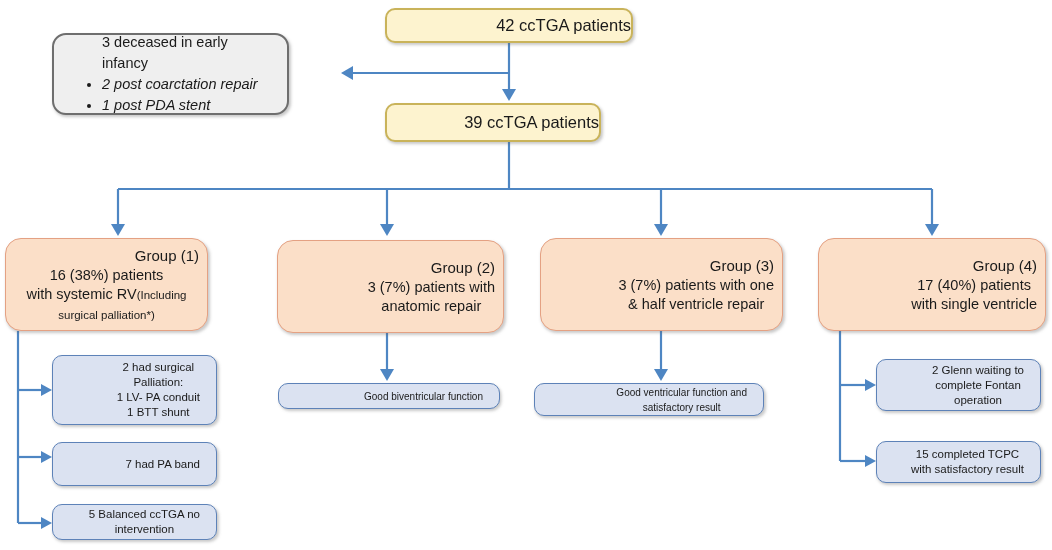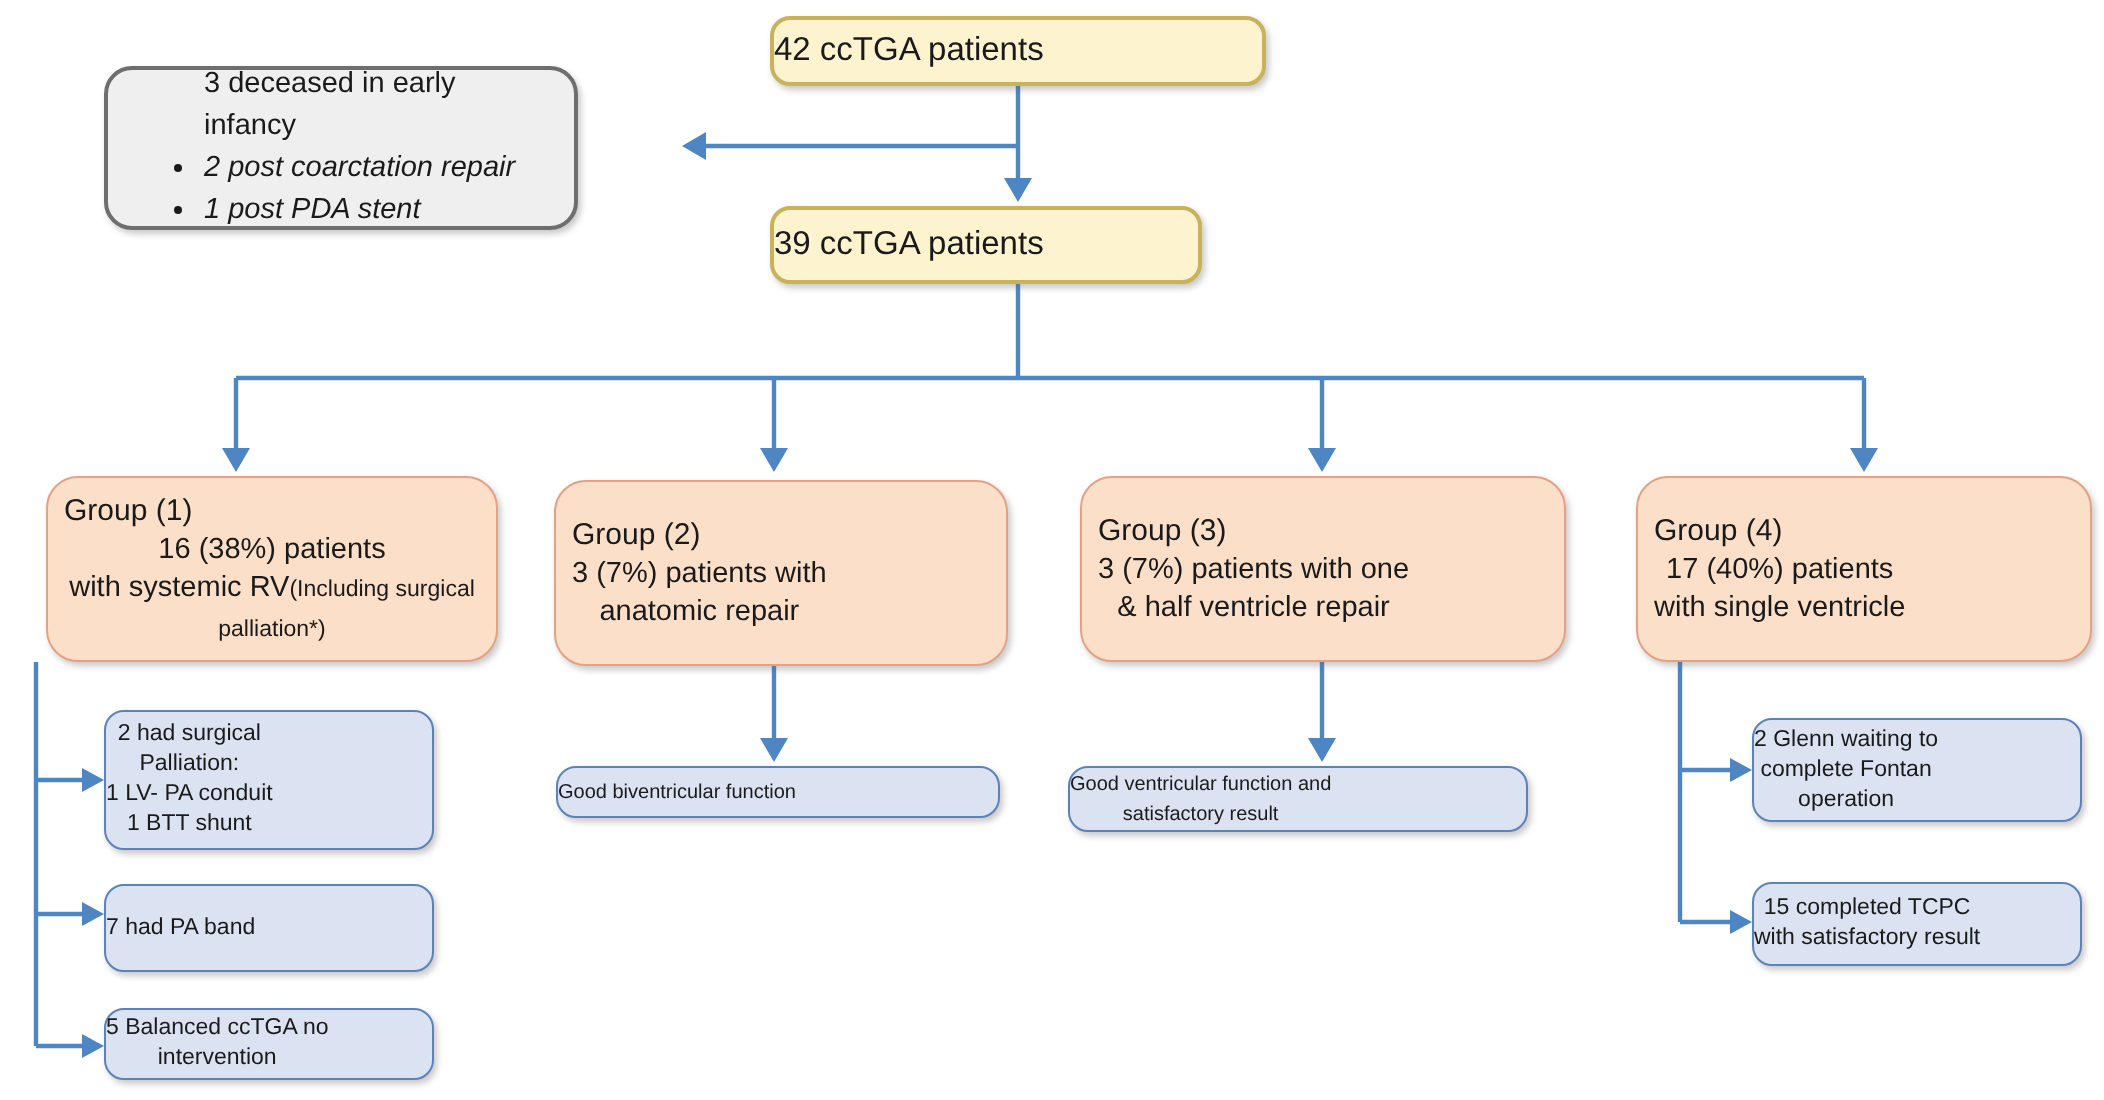--- a/index.html
+++ b/index.html
@@ -6,21 +6,21 @@
   .canvas{
     position:relative;width:1052px;height:550px;background:#ffffff;
     font-family:"Liberation Sans", sans-serif;color:var(--text,#1a1a1a);
     overflow:hidden;
   }
   .connectors{position:absolute;left:0;top:0;width:1052px;height:550px;pointer-events:none;}
   .connectors path{stroke:var(--arrow,#4e86c3);stroke-width:2.2;fill:none;}
   .connectors polygon{fill:var(--arrow,#4e86c3);stroke:none;}
   .box{
     position:absolute;box-sizing:border-box;display:flex;flex-direction:column;
-    align-items:flex-start;justify-content:center;text-align:center;
+    align-items:flex-end;justify-content:center;text-align:center;
     box-shadow:1.5px 2px 3px rgba(100,100,100,.35);
   }
   .yellow{
     background:var(--yellow-fill,#fdf3cf);
     border:2px solid var(--yellow-border,#c9b35a);
     border-radius:10px;font-size:16.5px;
   }
   .grayx{
     background:var(--gray-fill,#efefef);
     border:2px solid var(--gray-border,#6e6e6e);
@@ -34,21 +34,21 @@
     background:var(--peach-fill,#fbdfc8);
     border:1.8px solid var(--peach-border,#e4a183);
     border-radius:16px;padding:4px 8px;
   }
   .g-title{font-size:15px;line-height:21px;}
   .g-body{font-size:14.5px;line-height:19px;}
   .g-note{font-size:11.5px;}
   .blue{
     background:var(--blue-fill,#dbe2f1);
     border:1.6px solid var(--blue-border,#5d82b8);
-    border-radius:10px;font-size:11.5px;line-height:15px;padding:2px 0;
+    border-radius:10px;font-size:11.5px;line-height:15px;padding:2px 16px;
   }
   .blue.mid{font-size:10px;line-height:15px;}
   .pre{white-space:pre-line;}
 </style>
 </head>
 <body>
 
 <div class="canvas">
 
   <svg class="connectors" viewBox="0 0 1052 550" aria-hidden="true">
@@ -93,21 +93,21 @@
     <ul>
       <li>2 post coarctation repair</li>
       <li>1 post PDA stent</li>
     </ul>
   </div>
 
   <div class="box yellow" style="left:385px;top:103px;width:216px;height:39px">
     <span>39 ccTGA patients</span>
   </div>
 
-  <div class="box peach" style="left:23px;top:238px;width:226px;height:93px">
+  <div class="box peach" style="left:5px;top:238px;width:203px;height:93px">
     <div class="g-title">Group (1)</div>
     <div class="g-body"><span class="pre">16 (38%) patients
 with systemic RV</span><span class="g-note">(Including surgical palliation*)</span></div>
   </div>
 
   <div class="box peach" style="left:277px;top:240px;width:227px;height:93px">
     <div class="g-title">Group (2)</div>
     <div class="g-body"><span class="pre">3 (7%) patients with
 anatomic repair</span><span class="g-note"></span></div>
   </div>

